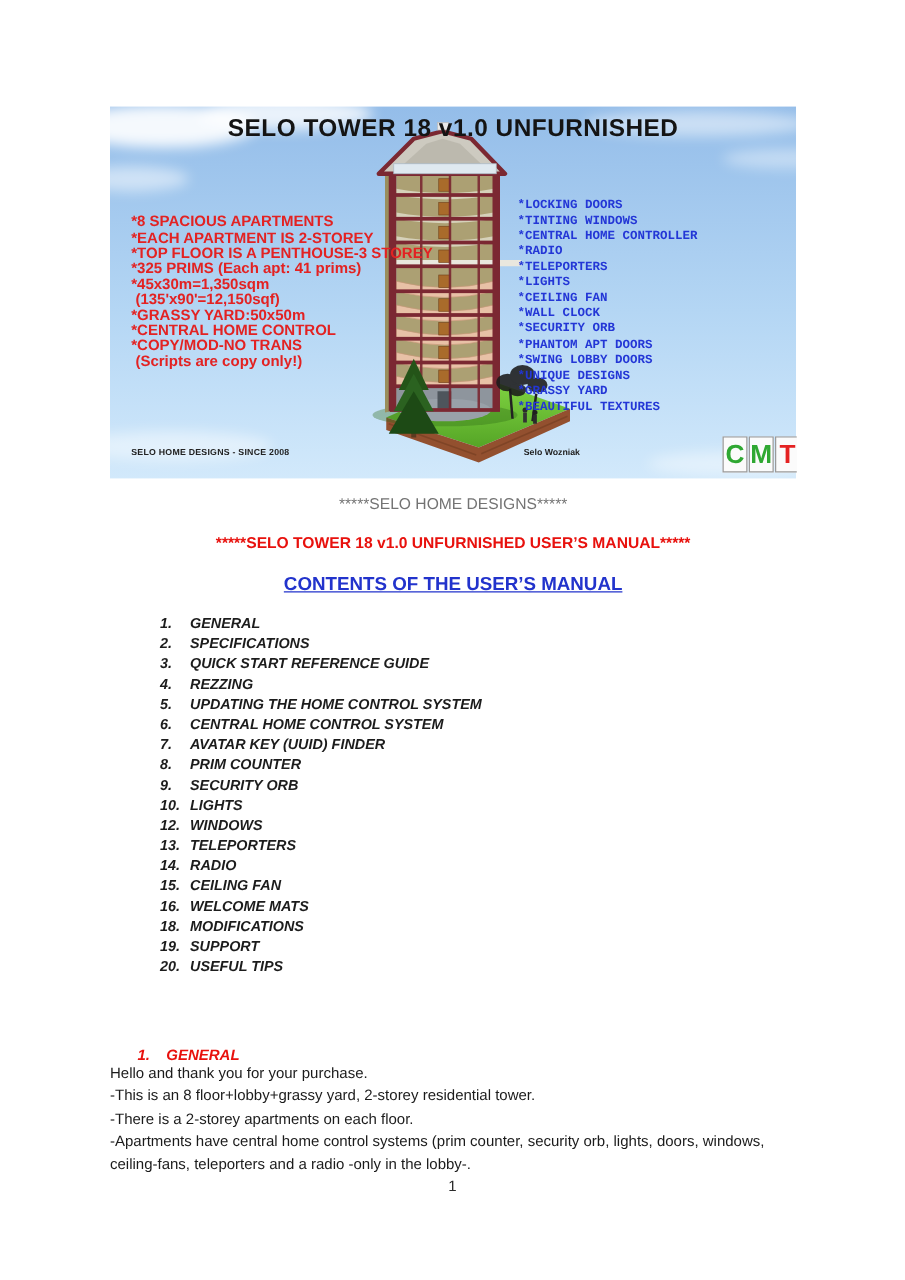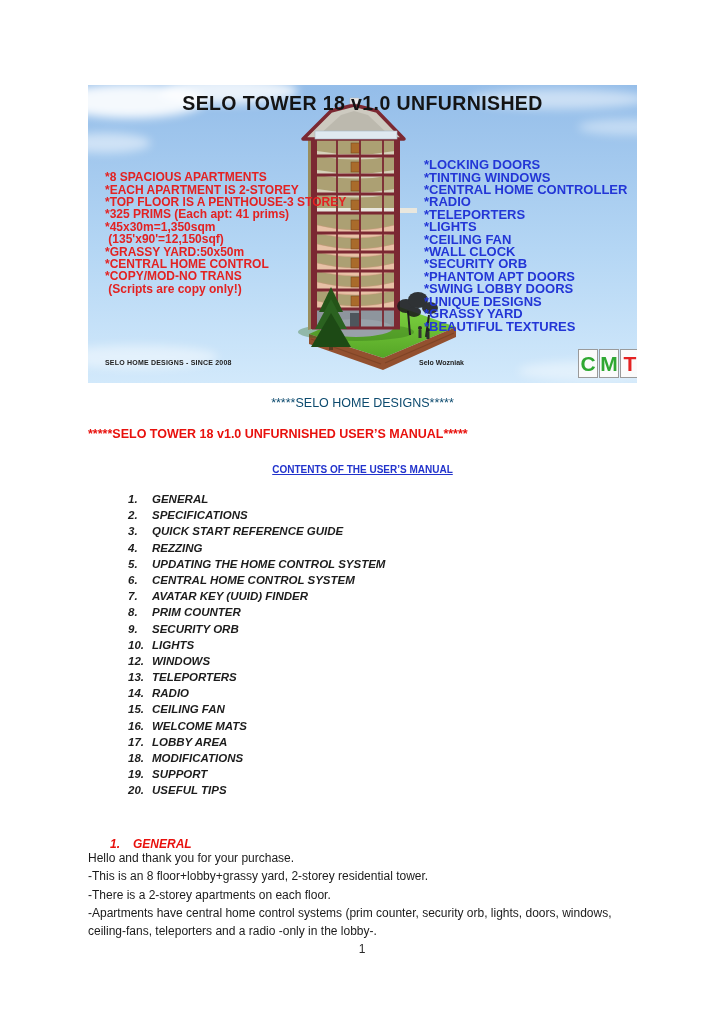--- a/index.html
+++ b/index.html
@@ -12,46 +12,46 @@
   .b-svg{position:absolute;left:0;top:0;width:549px;height:298px;}
   .b-title{
     position:absolute;left:0;right:0;top:7px;text-align:center;
     font-size:19.5px;font-weight:bold;color:#141414;letter-spacing:.4px;
   }
   .b-left{
     position:absolute;left:17px;top:49px;white-space:pre;
     font-size:12px;font-weight:bold;line-height:12.4px;color:var(--red-accent,#e32222);
   }
   .b-right{
-    position:absolute;left:336px;top:37px;white-space:pre;
-    font-size:13px;font-weight:bold;line-height:12.4px;color:var(--blue-accent,#2336d6);
+    position:absolute;left:326px;top:37px;white-space:pre;
+    font-size:10px;font-weight:bold;line-height:12.4px;color:var(--blue-accent,#2336d6);font-family:Liberation Mono, monospace;
   }
   .b-brand{position:absolute;left:17px;top:274px;font-size:7px;font-weight:bold;color:#222;letter-spacing:.2px;}
   .b-credit{position:absolute;left:331px;top:274px;font-size:7px;font-weight:bold;color:#222;}
   .b-logo{position:absolute;left:490px;top:264px;display:flex;gap:1px;}
   .logo-cell{
     width:18px;height:27px;background:#fbfbfb;border:1px solid #9a9a9a;
     display:flex;align-items:center;justify-content:center;
     font-size:21px;font-weight:bold;line-height:1;
   }
   .b-logo .logo-cell:nth-of-type(1),
   .b-logo .logo-cell:nth-of-type(2){color:var(--logo-green,#2fa832);}
   .b-logo .logo-cell:nth-of-type(3){color:var(--logo-red,#e42222);}
   
   .h-brand{
     position:absolute;top:396px;left:88px;width:549px;text-align:center;
-    font-size:12.5px;color:#0c4a6e;
+    font-size:12.5px;color:#737373;
   }
   .h-manual{
-    position:absolute;top:427px;left:88px;width:549px;text-align:left;
+    position:absolute;top:427px;left:88px;width:549px;text-align:center;
     font-size:12.5px;font-weight:bold;color:var(--doc-red,#e8110d);
   }
   .h-contents-wrap{position:absolute;top:459px;left:88px;width:549px;text-align:center;}
   .h-contents{
-    font-size:10px;font-weight:bold;color:var(--link-blue,#2233cc);
+    font-size:15px;font-weight:bold;color:var(--link-blue,#2233cc);
     text-decoration:underline;cursor:pointer;
   }
   .toc{position:absolute;top:493px;left:88px;width:420px;}
   .toc-row{position:relative;height:16.2px;font-size:11.5px;font-weight:bold;font-style:italic;color:#1c1c1c;}
   .toc-num{position:absolute;left:40px;white-space:nowrap;}
   .toc-label{position:absolute;left:64px;white-space:nowrap;}
   .section-head{position:absolute;top:837px;left:88px;width:300px;height:15px;
     font-size:12px;font-weight:bold;font-style:italic;color:var(--doc-red,#e8110d);}
   .sec-num{position:absolute;left:22px;}
   .sec-label{position:absolute;left:45px;}
@@ -290,24 +290,20 @@
       <div class="toc-row">
         <span class="toc-num">15.</span>
         <span class="toc-label">CEILING FAN</span>
       </div>
 
       <div class="toc-row">
         <span class="toc-num">16.</span>
         <span class="toc-label">WELCOME MATS</span>
       </div>
 
-      <div class="toc-row">
-        <span class="toc-num">17.</span>
-        <span class="toc-label">LOBBY AREA</span>
-      </div>
 
       <div class="toc-row">
         <span class="toc-num">18.</span>
         <span class="toc-label">MODIFICATIONS</span>
       </div>
 
       <div class="toc-row">
         <span class="toc-num">19.</span>
         <span class="toc-label">SUPPORT</span>
       </div>

